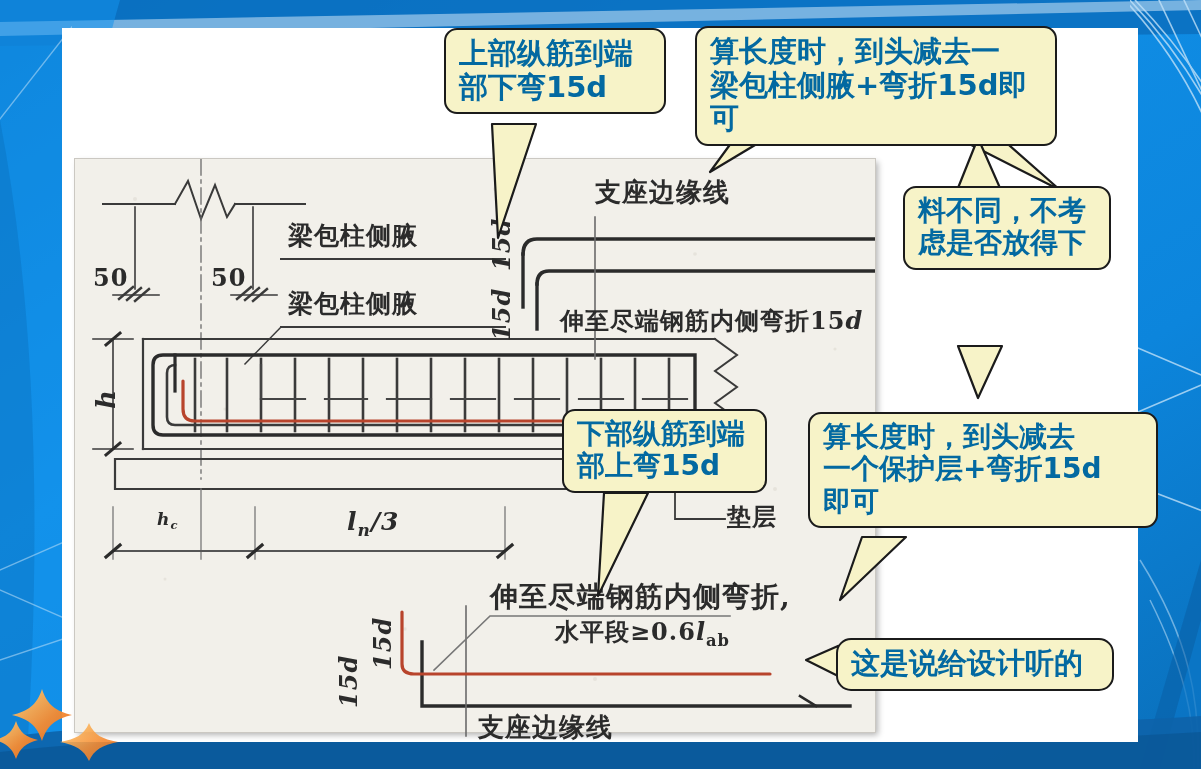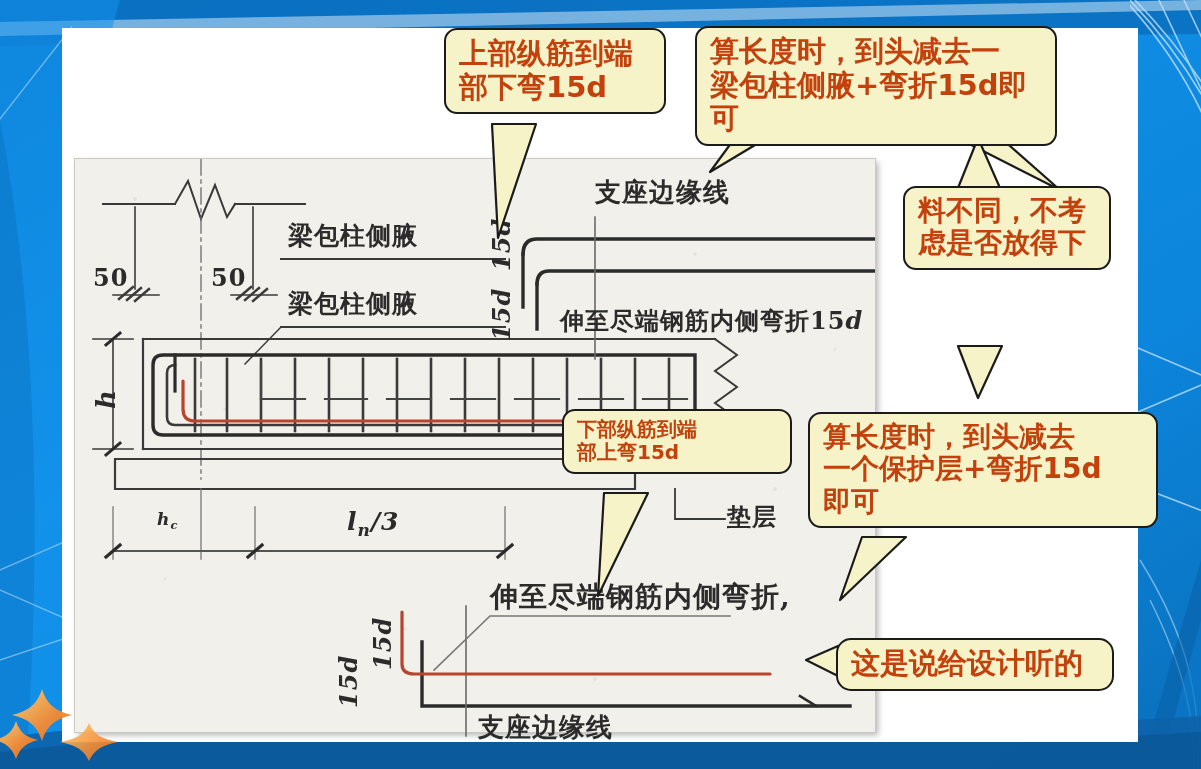--- a/index.html
+++ b/index.html
@@ -61,21 +61,21 @@
     font-style: italic;
   }
   .cad sub { font-size: 0.68em; }
 
   
   .callout {
     position: absolute;
     background: #f7f3c8;
     border: 2.2px solid #1b1b1b;
     border-radius: 13px;
-    color: #c2410c;
+    color: #0369a1;
     font-weight: 700;
     font-family: "DejaVu Sans", "Liberation Sans", sans-serif;
     line-height: 1.16;
     padding: 7px 12px 8px 13px;
     z-index: 40;
     text-align: left;
   }
   .callout.flat { border-radius: 10px; }
   .tail-svg { position: absolute; z-index: 35; overflow: visible; }
 
@@ -306,20 +306,21 @@
       </g>
 
       <g stroke="#b8442c" fill="none" stroke-width="3.2" stroke-linecap="round">
         <path d="M72,52 L72,104 Q72,114 84,114 L440,114"></path>
       </g>
     </svg>
 
     <div class="cad vert" style="left:38px; top:110px; font-size:24px;">15d</div>
     <div class="cad vert" style="left:4px; top:148px; font-size:24px;">15d</div>
     <div class="cad" style="left:160px; top:18px; font-size:28px;text-align:center;">伸至尽端钢筋内侧弯折,</div>
+    <div class="cad" style="left:225px; top:56px; font-size:24px;">水平段≥0.6<i>l</i><sub>ab</sub></div>
     <div class="cad" style="left:148px; top:150px; font-size:26px;">支座边缘线</div>
   </div>
 
   <svg class="tail-svg" style="left:0; top:0;" width="1201" height="769" viewBox="0 0 1201 769">
     <g fill="#f7f3c8" stroke="#1b1b1b" stroke-width="2.2" stroke-linejoin="round">
 
       <polygon points="492,124 536,124 498,238"></polygon>
 
       <polygon points="745,124 790,124 710,172"></polygon>
 
@@ -345,21 +346,21 @@
   <div class="callout" style="left:695px; top:26px; width:362px; font-size:29px;">
     <div>算长度时，到头减去一</div>
     <div>梁包柱侧腋+弯折15d即可</div>
   </div>
 
   <div class="callout" style="left:903px; top:186px; width:208px; font-size:28px;">
     <div>料不同，不考</div>
     <div>虑是否放得下</div>
   </div>
 
-  <div class="callout" style="left:562px; top:409px; width:230px; font-size:20px;">
+  <div class="callout" style="left:562px; top:409px; width:205px; font-size:28px;">
     <div>下部纵筋到端</div>
     <div>部上弯15d</div>
   </div>
 
   <div class="callout" style="left:808px; top:412px; width:350px; font-size:28px;">
     <div>算长度时，到头减去</div>
     <div>一个保护层+弯折15d</div>
     <div>即可</div>
   </div>
 

